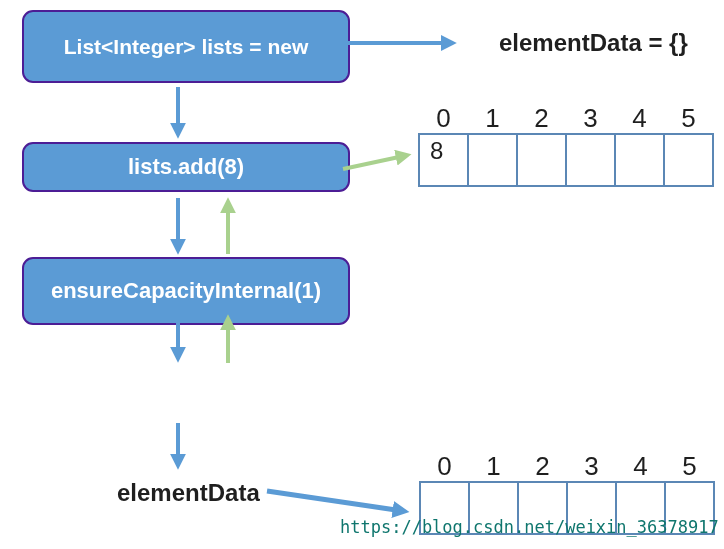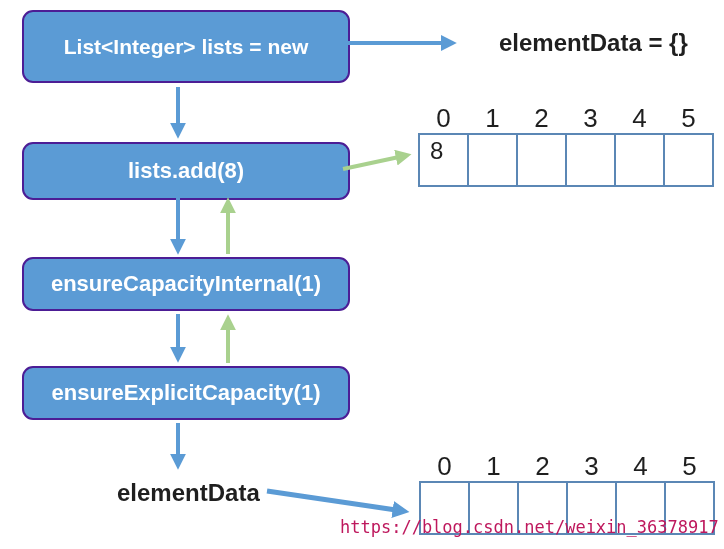--- a/index.html
+++ b/index.html
@@ -32,22 +32,22 @@
     display: flex;
     flex-direction: column;
     align-items: center;
     justify-content: center;
     text-align: center;
     font-weight: 600;
     z-index: 1;
     box-sizing: border-box;
   }
   .box-create { top: 10px; height: 73px; font-size: 21px; line-height: 31px; }
-  .box-add { top: 142px; height: 58px; font-size: 22px; }
-  .box-eci { top: 257px; height: 54px; font-size: 22px; }
+  .box-add { top: 142px; height: 50px; font-size: 22px; }
+  .box-eci { top: 257px; height: 68px; font-size: 22px; }
   .box-eec { top: 366px; height: 54px; font-size: 22px; }
 
   .black-label {
     position: absolute;
     color: #1f1f1f;
     font-weight: 600;
     font-size: 24px;
     white-space: nowrap;
     z-index: 1;
   }
@@ -78,21 +78,21 @@
     padding: 2px 0 0 10px;
     line-height: 1.2;
   }
   .mem-cell:first-child { margin-left: 0; }
 
   .watermark {
     position: absolute;
     left: 340px; top: 517px;
     font-family: "DejaVu Sans Mono", monospace;
     font-size: 17px;
-    color: #be185d;
+    color: #0f766e;
     white-space: nowrap;
     z-index: 10;
   }
 </style>
 </head>
 <body>
 
 <div class="canvas">
 
   <svg class="arrow-layer" width="724" height="549" viewBox="0 0 724 549" xmlns="http://www.w3.org/2000/svg">
@@ -132,23 +132,20 @@
   </div>
 
   <div class="flow-box box-add">
     <span>lists.add(8)</span>
   </div>
 
   <div class="flow-box box-eci">
     <span>ensureCapacityInternal(1)</span>
   </div>
 
-  <div class="flow-box box-eec">
-    <span>ensureExplicitCapacity(1)</span>
-  </div>
 
   <div class="black-label eq-label">elementData = {}</div>
 
   <div class="black-label ed-label">elementData</div>
 
   <div class="mem-array array-top">
     <div class="idx-row">
       <div class="idx-cell">0</div>
       <div class="idx-cell">1</div>
       <div class="idx-cell">2</div>

